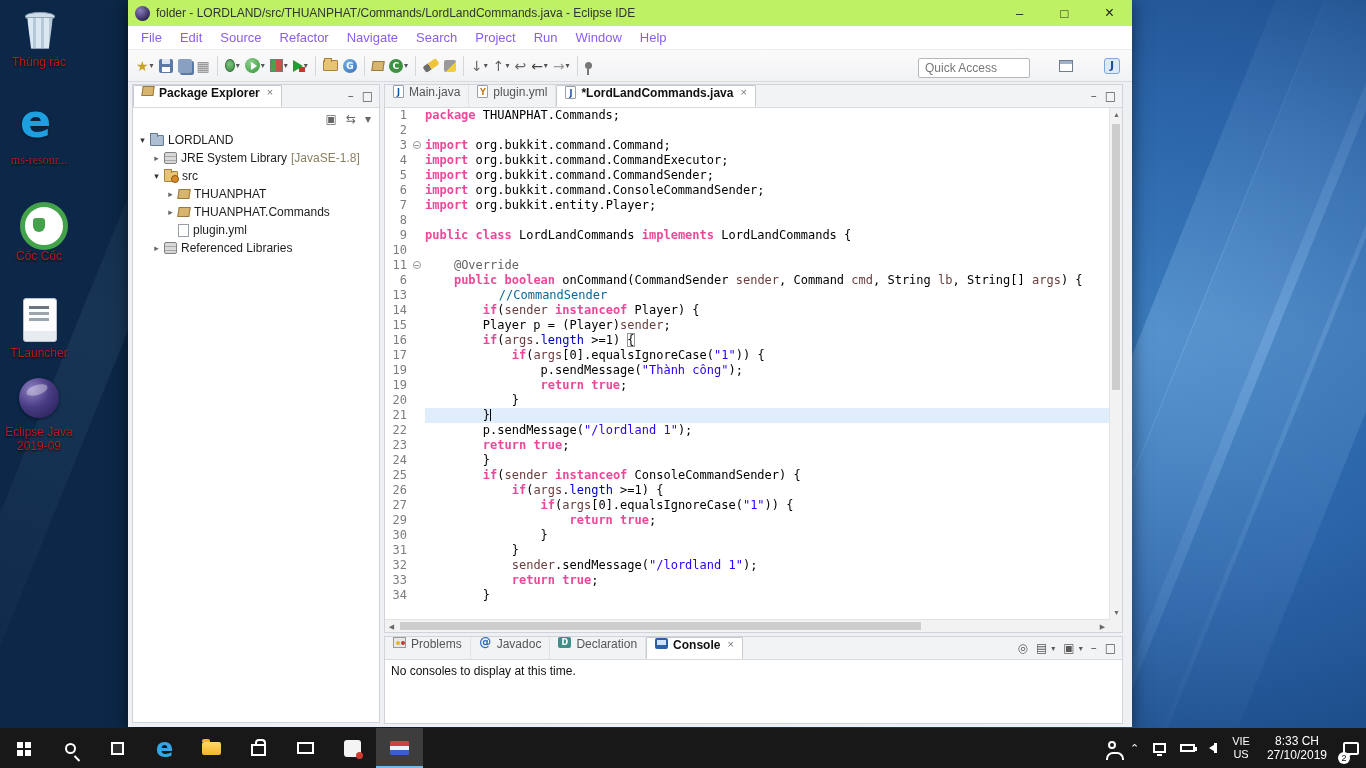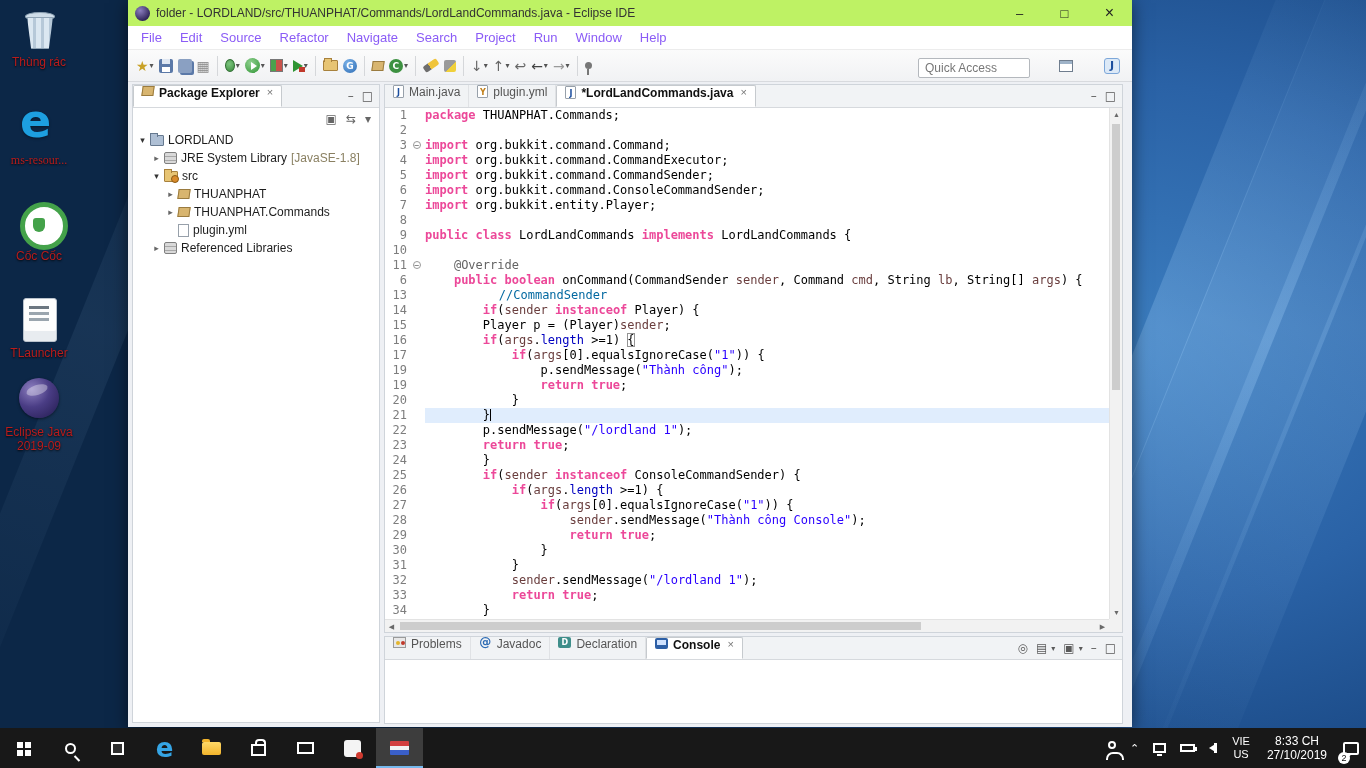--- a/index.html
+++ b/index.html
@@ -524,25 +524,20 @@
             <span class="ln">26</span>
             <span class="fold"></span>
             <span class="code-wrap"><span class="code"><span class="s-pl">			</span><span class="s-kw">if</span><span class="s-pl">(</span><span class="s-param">args</span><span class="s-pl">.</span><span class="s-field">length</span><span class="s-pl"> &gt;=1) {</span></span></span>
           </div>
           <div class="code-line">
             <span class="ln">27</span>
             <span class="fold"></span>
             <span class="code-wrap"><span class="code"><span class="s-pl">				</span><span class="s-kw">if</span><span class="s-pl">(</span><span class="s-param">args</span><span class="s-pl">[0].equalsIgnoreCase(</span><span class="s-str">"1"</span><span class="s-pl">)) {</span></span></span>
           </div>
           <div class="code-line">
-            <span class="ln">28</span>
-            <span class="fold"></span>
-            <span class="code-wrap"><span class="code"><span class="s-pl">					</span><span class="s-param">sender</span><span class="s-pl">.sendMessage(</span><span class="s-str">"Thành công Console"</span><span class="s-pl">);</span></span></span>
-          </div>
-          <div class="code-line">
             <span class="ln">29</span>
             <span class="fold"></span>
             <span class="code-wrap"><span class="code"><span class="s-pl">					</span><span class="s-kw">return</span><span class="s-pl"> </span><span class="s-kw">true</span><span class="s-pl">;</span></span></span>
           </div>
           <div class="code-line">
             <span class="ln">30</span>
             <span class="fold"></span>
             <span class="code-wrap"><span class="code"><span class="s-pl">				}</span></span></span>
           </div>
           <div class="code-line">
@@ -602,20 +597,23 @@
         <span class="vctl">
           <span class="g">◎</span>
           <span class="g">▤</span>
           <span class="dd">▾</span>
           <span class="g">▣</span>
           <span class="dd">▾</span>
           <span class="g">–</span>
           <span class="g">□</span>
         </span>
       </div>
+    <div class="console-body">
+      <span>No consoles to display at this time.</span>
+    </div>
   </div>
 </div>
 
 <div class="taskbar">
   <div id="tb-apps" style="display:flex">
       <div class="tb-app">
         <span class="a-start"></span>
       </div>
       <div class="tb-app">
         <span class="a-search"></span>

